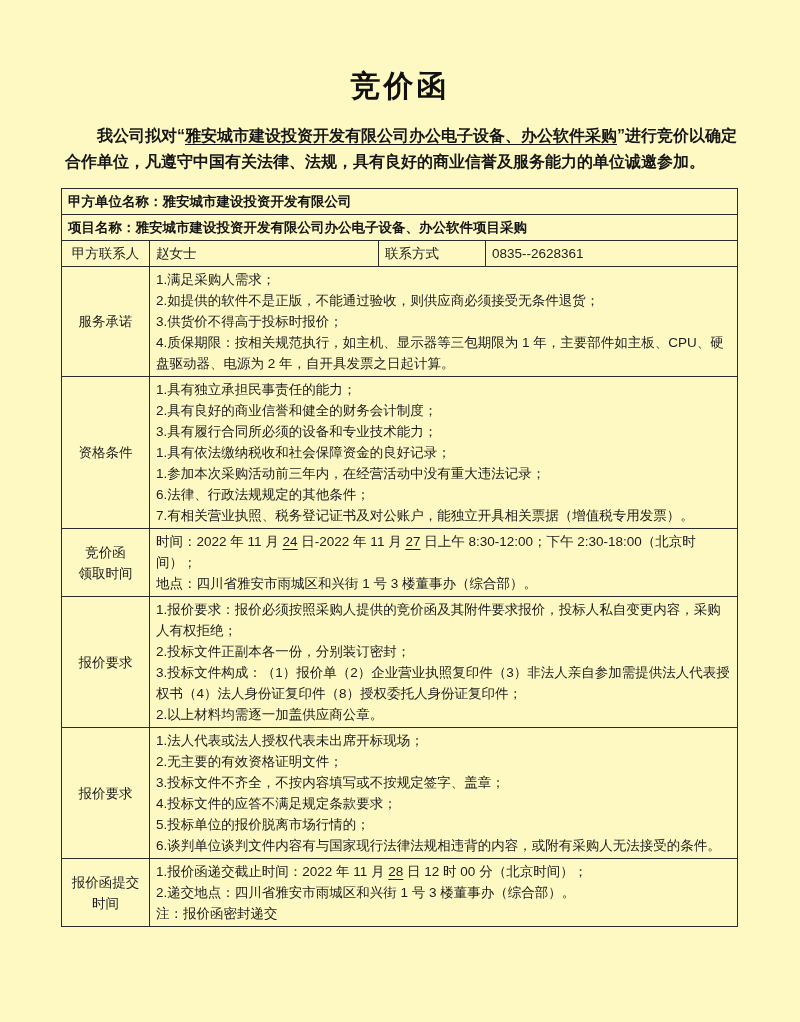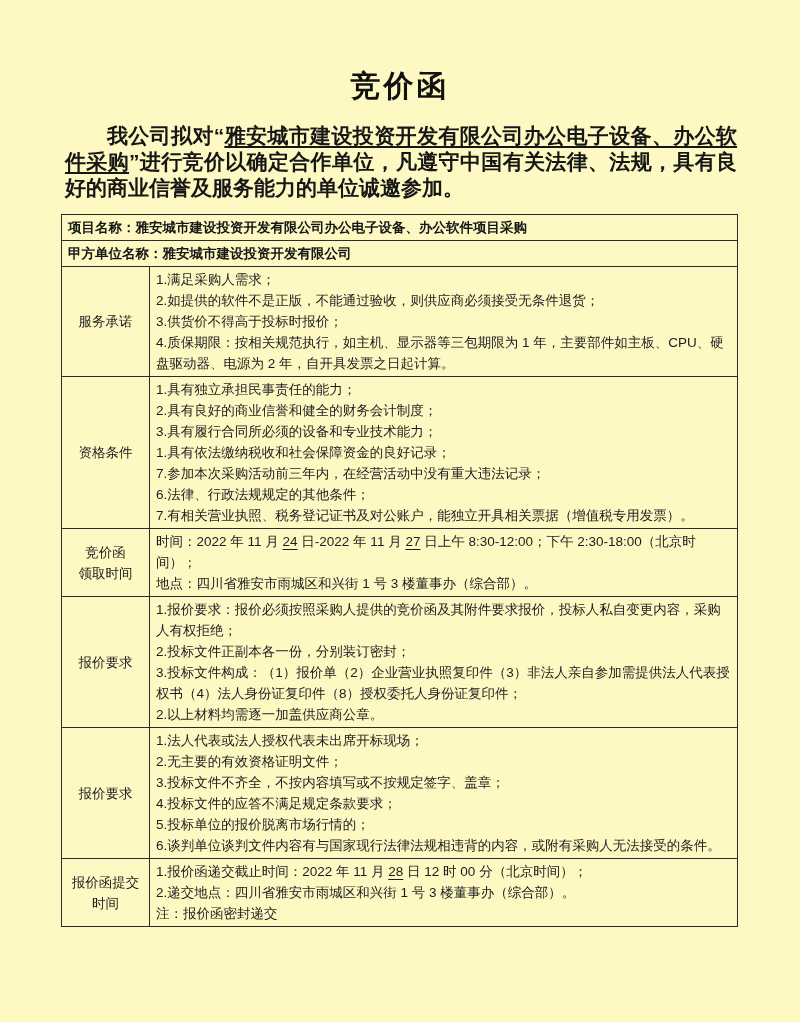--- a/index.html
+++ b/index.html
@@ -19,21 +19,21 @@
   .doc-title {
     margin: 66px 0 0 0;
     text-align: center;
     font-size: 30px;
     font-weight: bold;
     letter-spacing: 3px;
     color: #111;
   }
   .intro {
     margin: 16px 63px 0 65px;
-    font-size: 21px;
+    font-size: 16px;
     line-height: 26px;
     text-indent: 2em;
     font-weight: bold;
     color: #161616;
     text-align: justify;
   }
   .u {
     text-decoration: underline;
     text-underline-offset: 3px;
   }
@@ -76,47 +76,53 @@
   <table class="main">
     <colgroup>
       <col style="width:88px">
       <col style="width:229px">
       <col style="width:107px">
       <col style="width:252px">
     </colgroup>
     <tbody>
 
       <tr class="head-row">
+        <td colspan="4">甲方单位名称：雅安城市建设投资开发有限公司</td>
+      </tr>
+
+      <tr class="head-row">
         <td colspan="4">项目名称：雅安城市建设投资开发有限公司办公电子设备、办公软件项目采购</td>
       </tr>
 
-      <tr class="head-row">
-        <td colspan="4">甲方单位名称：雅安城市建设投资开发有限公司</td>
+      <tr>
+        <td class="label-cell">甲方联系人</td>
+        <td>赵女士</td>
+        <td>联系方式</td>
+        <td>0835--2628361</td>
       </tr>
-
 
 
       <tr>
         <td class="label-cell">服务承诺</td>
         <td colspan="3">
           <div class="line">1.满足采购人需求；</div>
           <div class="line">2.如提供的软件不是正版，不能通过验收，则供应商必须接受无条件退货；</div>
           <div class="line">3.供货价不得高于投标时报价；</div>
           <div class="line">4.质保期限：按相关规范执行，如主机、显示器等三包期限为 1 年，主要部件如主板、CPU、硬盘驱动器、电源为 2 年，自开具发票之日起计算。</div>
         </td>
       </tr>
 
       <tr>
         <td class="label-cell">资格条件</td>
         <td colspan="3">
           <div class="line">1.具有独立承担民事责任的能力；</div>
           <div class="line">2.具有良好的商业信誉和健全的财务会计制度；</div>
           <div class="line">3.具有履行合同所必须的设备和专业技术能力；</div>
           <div class="line">1.具有依法缴纳税收和社会保障资金的良好记录；</div>
-          <div class="line">7.参加本次采购活动前三年内，在经营活动中没有重大违法记录；</div>
+          <div class="line">1.参加本次采购活动前三年内，在经营活动中没有重大违法记录；</div>
           <div class="line">6.法律、行政法规规定的其他条件；</div>
           <div class="line">7.有相关营业执照、税务登记证书及对公账户，能独立开具相关票据（增值税专用发票）。</div>
         </td>
       </tr>
 
       <tr>
         <td class="label-cell">竞价函
 领取时间</td>
         <td colspan="3">
           <div class="line"><span>时间：2022 年 11 月 </span><span class="u">24</span><span> 日-2022 年 11 月 </span><span class="u">27</span><span> 日上午 8:30-12:00；下午 2:30-18:00（北京时间）；</span></div>

